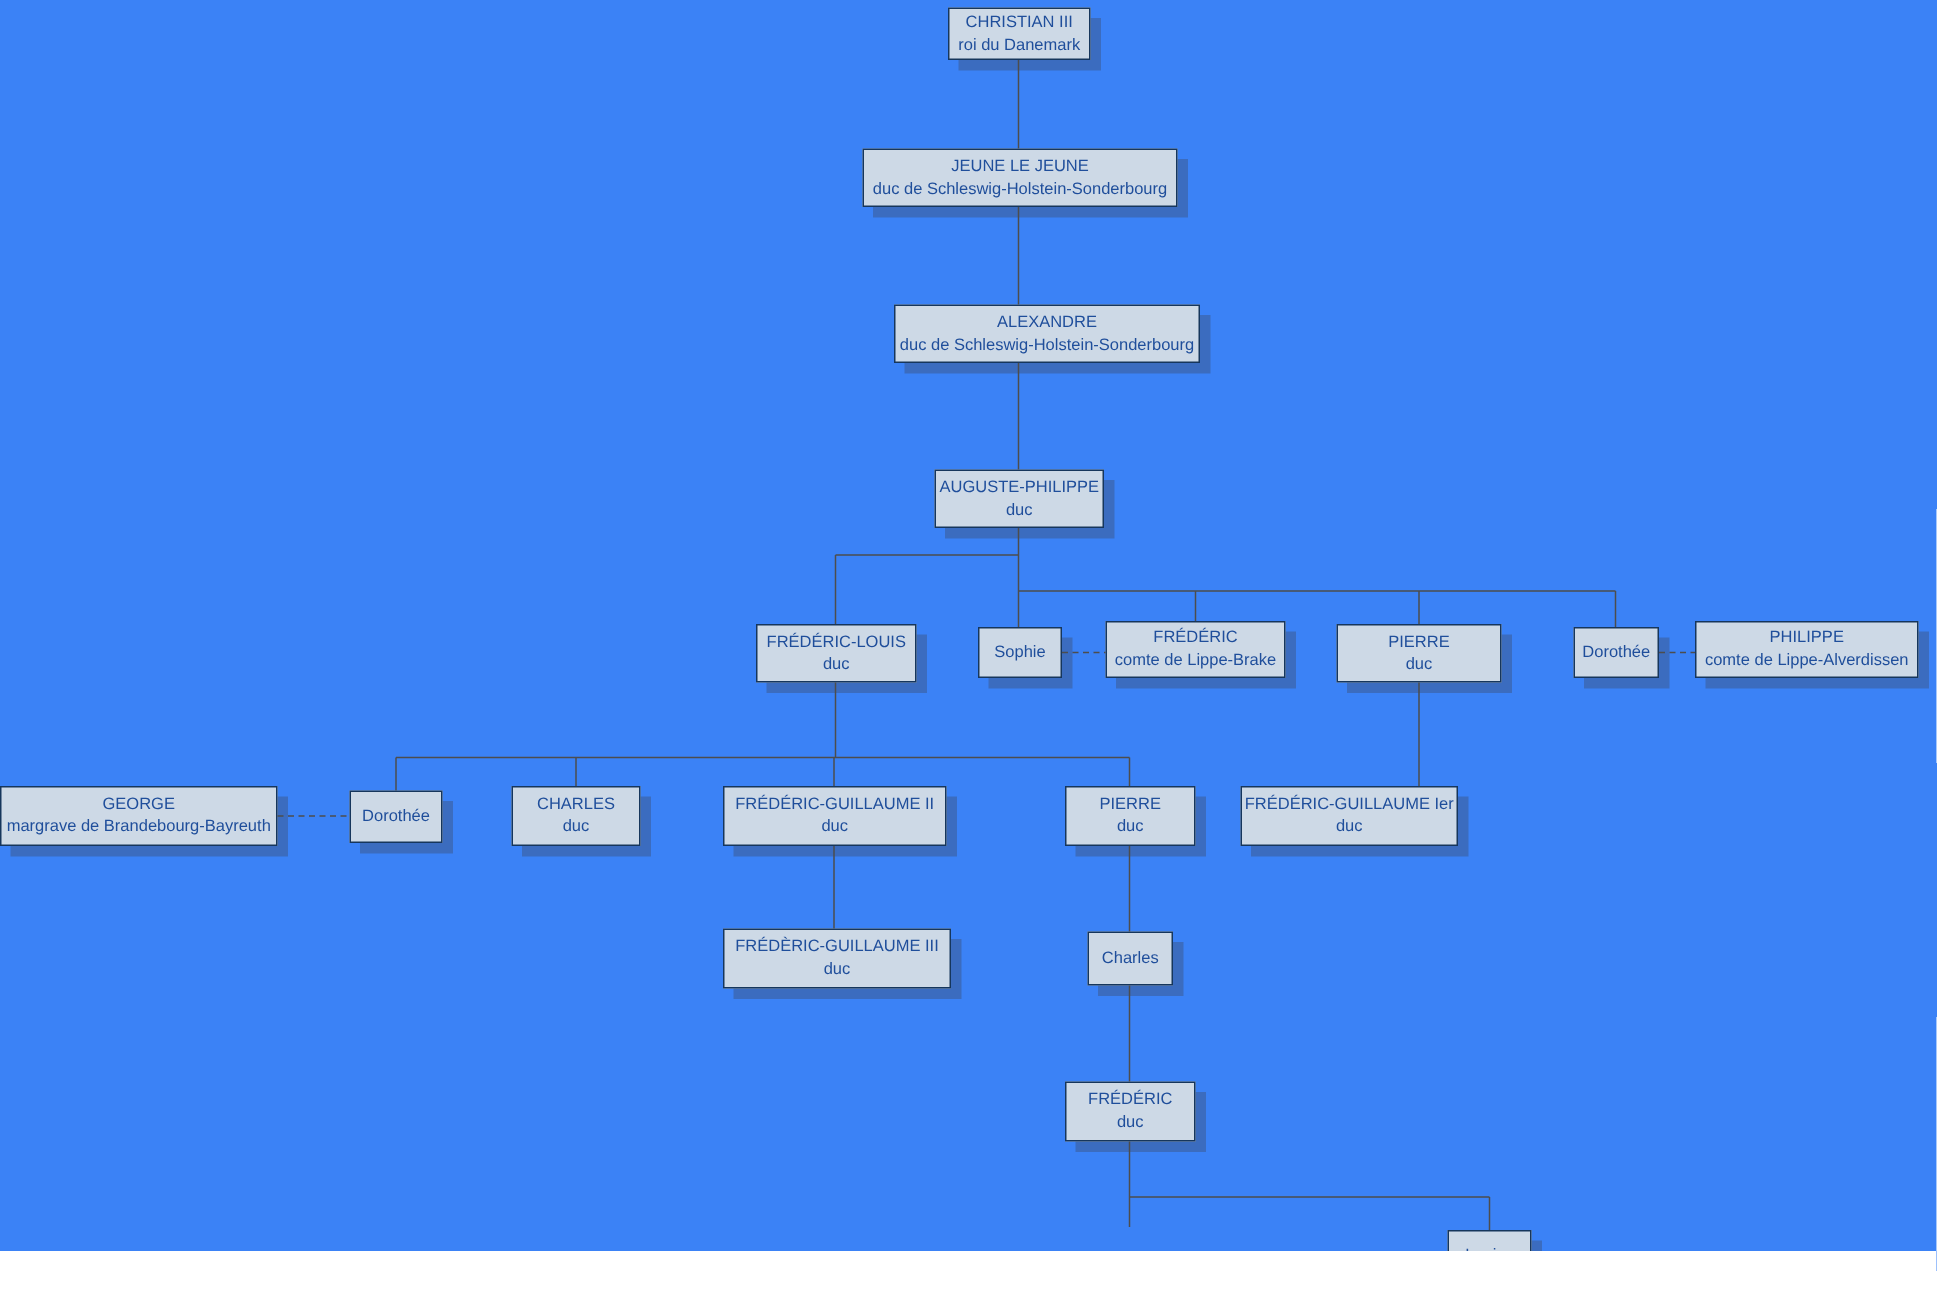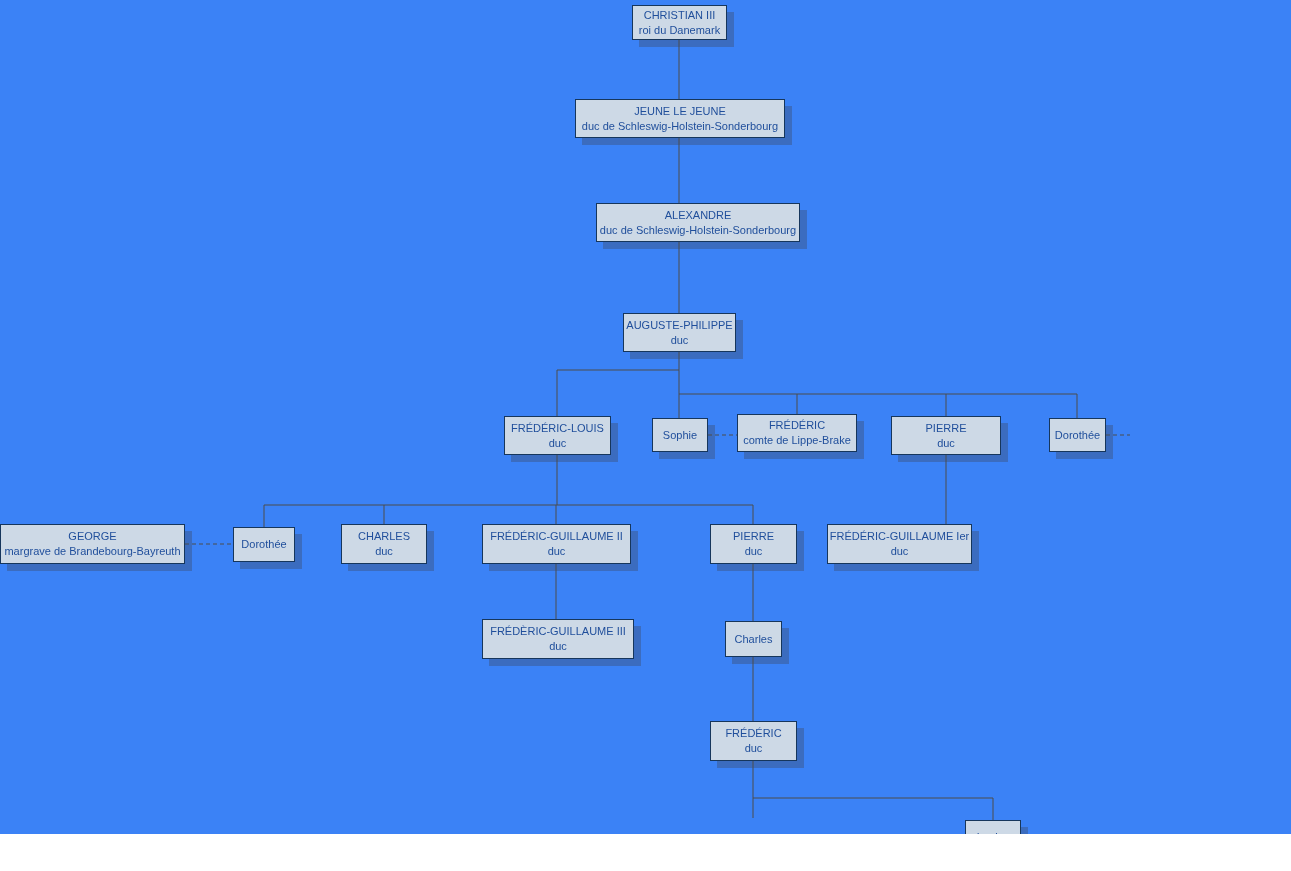--- a/index.html
+++ b/index.html
@@ -89,20 +89,24 @@
 
   <div class="node" style="left:891px;top:416px;width:110px;height:39px">
     <div class="nm">PIERRE</div>
     <div class="tt">duc</div>
   </div>
 
   <div class="node" style="left:1049px;top:418px;width:57px;height:34px">
     <div class="nm">Dorothée</div>
   </div>
 
+  <div class="node" style="left:1130px;top:414px;width:149px;height:38px">
+    <div class="nm">PHILIPPE</div>
+    <div class="tt">comte de Lippe-Alverdissen</div>
+  </div>
 
   <div class="node" style="left:0px;top:524px;width:185px;height:40px">
     <div class="nm">GEORGE</div>
     <div class="tt">margrave de Brandebourg-Bayreuth</div>
   </div>
 
   <div class="node" style="left:233px;top:527px;width:62px;height:35px">
     <div class="nm">Dorothée</div>
   </div>
 

